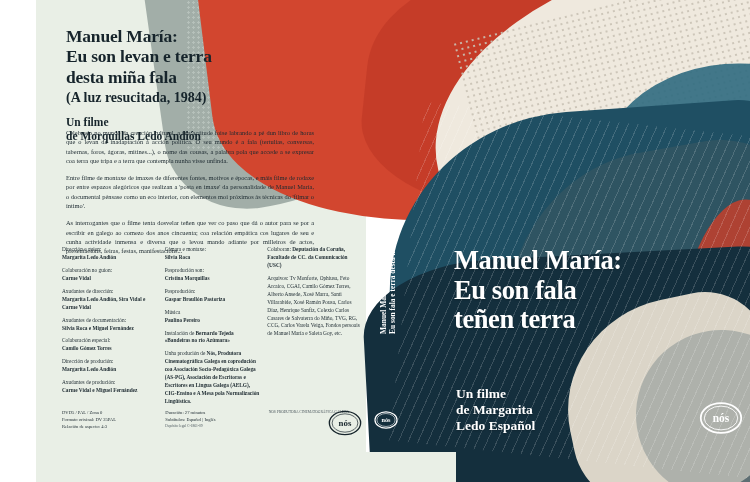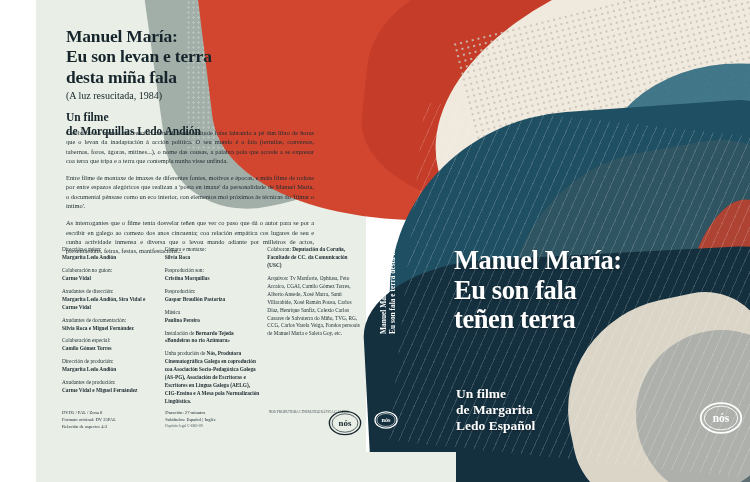--- a/index.html
+++ b/index.html
@@ -172,23 +172,23 @@
     color: #16242b;
   }
   .back-title {
     font-size: 17.5px;
     line-height: 1.16;
     font-weight: bold;
     letter-spacing: -0.2px;
     margin: 0;
   }
   .back-subtitle {
-    font-size: 10px;
+    font-size: 14px;
     margin: 3px 0 0 0;
-    font-weight: normal;
+    font-weight: bold;
   }
   .back-filme {
     margin: 9px 0 0 0;
     font-size: 11.5px;
     font-weight: bold;
     line-height: 1.25;
   }
   .back-body {
     position: absolute;
     left: 30px; top: 128px;

